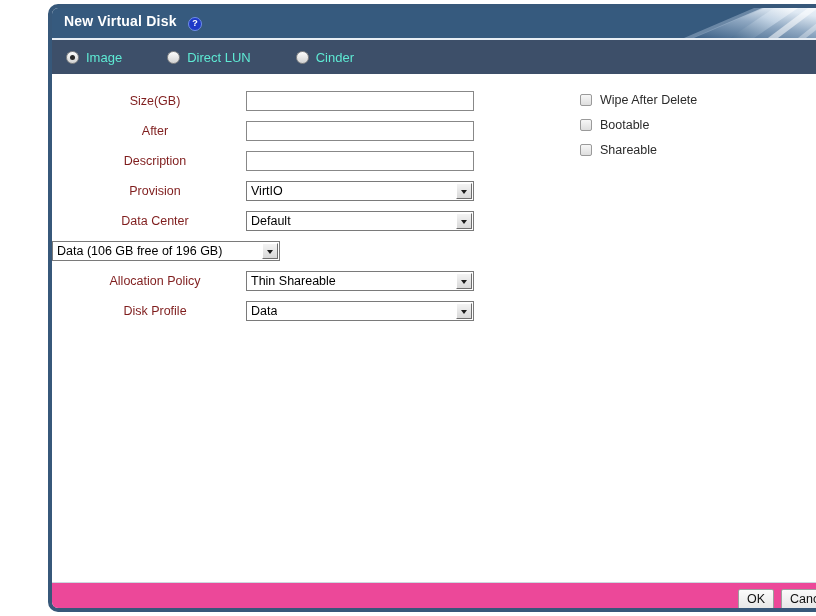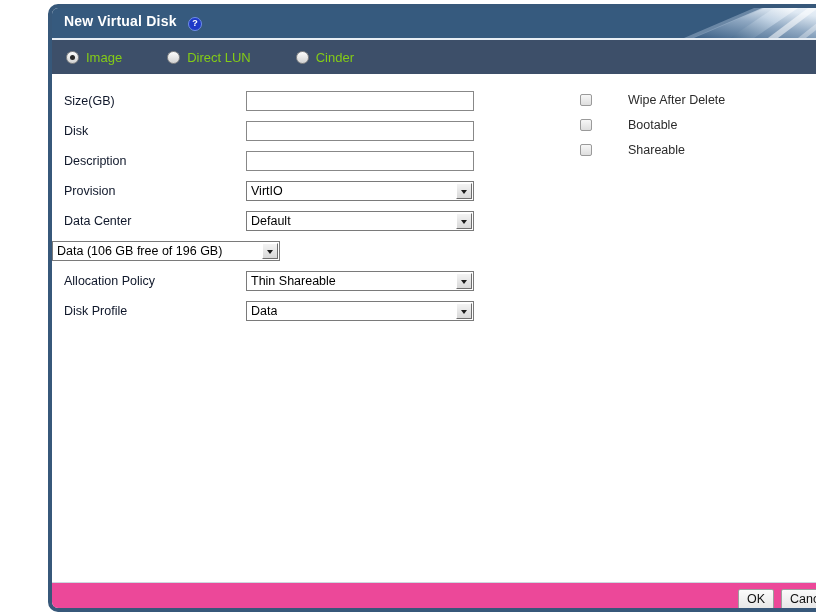--- a/index.html
+++ b/index.html
@@ -124,21 +124,21 @@
     content: "";
     position: absolute;
     left: 3px;
     top: 3px;
     width: 5px;
     height: 5px;
     border-radius: 50%;
     background: #2a2a2a;
   }
   .radio-label {
-    color: #84cc16;
+    color: #5eead4;
     font-size: 13px;
   }
 
   
   .body {
     position: relative;
     height: 508px;
     background: #ffffff;
   }
   .form-col {
@@ -150,22 +150,23 @@
   .form-row {
     height: 30px;
     display: flex;
     align-items: center;
   }
   .form-label {
     width: 194px;
     padding-left: 12px;
     box-sizing: border-box;
     font-size: 12.5px;
-    color: #0f172a;
+    color: #7f1d1d;
     white-space: nowrap;
+    text-align: center;
   }
   .ctrl {
     width: 228px;
     height: 20px;
     box-sizing: border-box;
     font-family: "Liberation Sans", sans-serif;
     font-size: 12.5px;
     color: #000000;
     text-align: center;
   }
@@ -218,21 +219,20 @@
     position: absolute;
     left: 528px;
     top: 13px;
   }
   .check-row {
     height: 25px;
     display: flex;
     align-items: center;
     cursor: pointer;
     white-space: nowrap;
-    gap: 28px;
   }
   .checkbox {
     width: 12px;
     height: 12px;
     border-radius: 2px;
     background: linear-gradient(#f7f7f7, #dedede);
     border: 1px solid #9a9a9a;
     box-sizing: border-box;
     margin-right: 8px;
     flex: none;
@@ -335,21 +335,21 @@
     <div class="body">
 
       <div class="form-col">
 
         <div class="form-row">
           <div class="form-label">Size(GB)</div>
           <input class="ctrl" type="text" placeholder="" style="">
         </div>
 
         <div class="form-row">
-          <div class="form-label">Disk</div>
+          <div class="form-label">After</div>
           <input class="ctrl" type="text" placeholder="" style="">
         </div>
 
         <div class="form-row">
           <div class="form-label">Description</div>
           <input class="ctrl" type="text" placeholder="" style="">
         </div>
 
         <div class="form-row">
           <div class="form-label">Provision</div>

